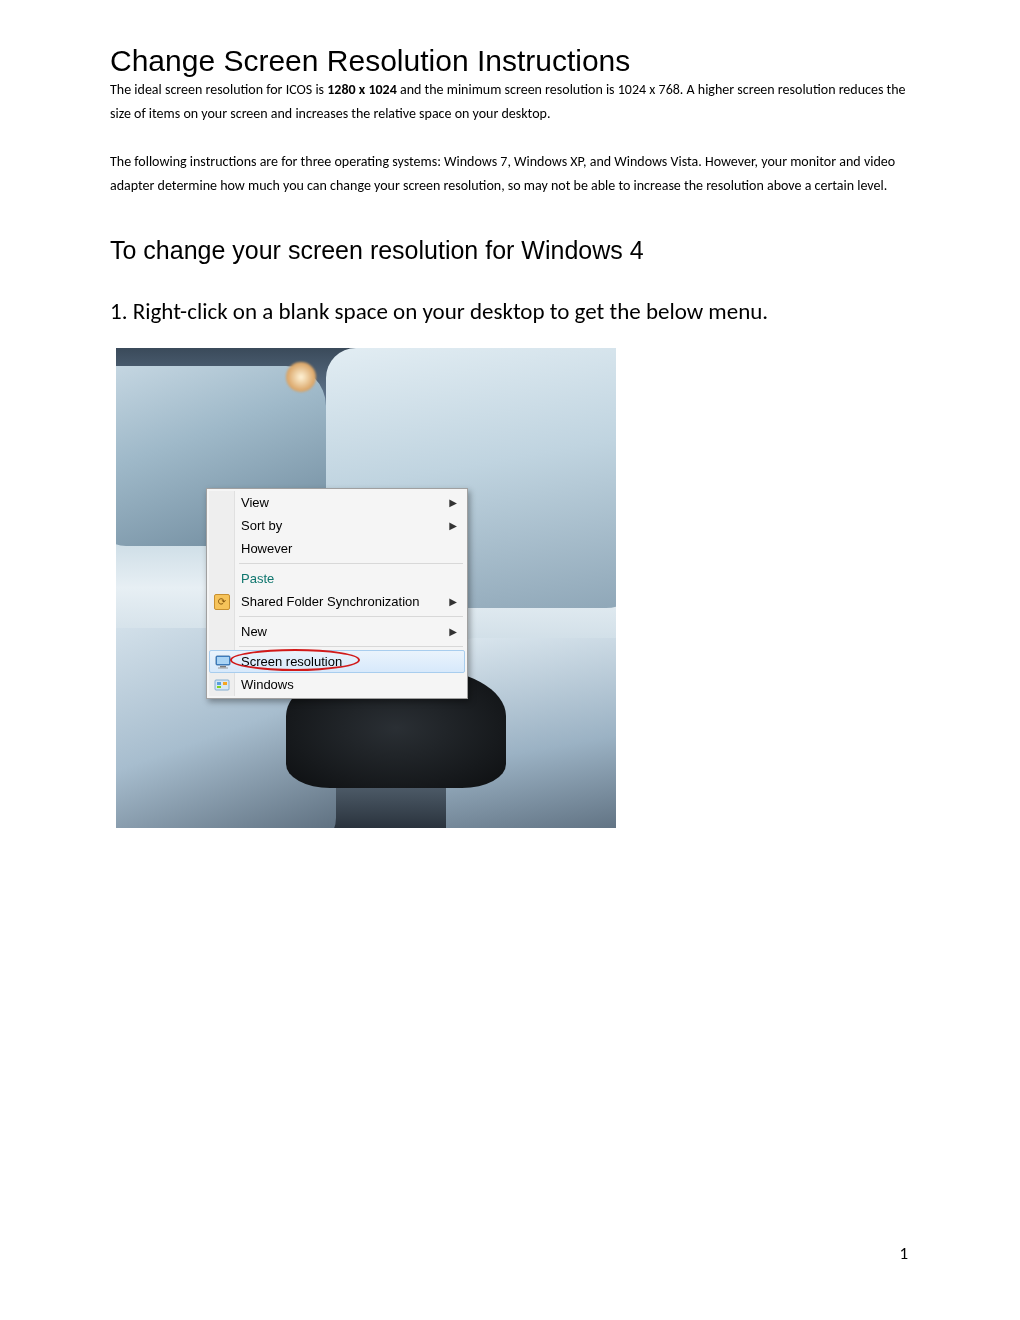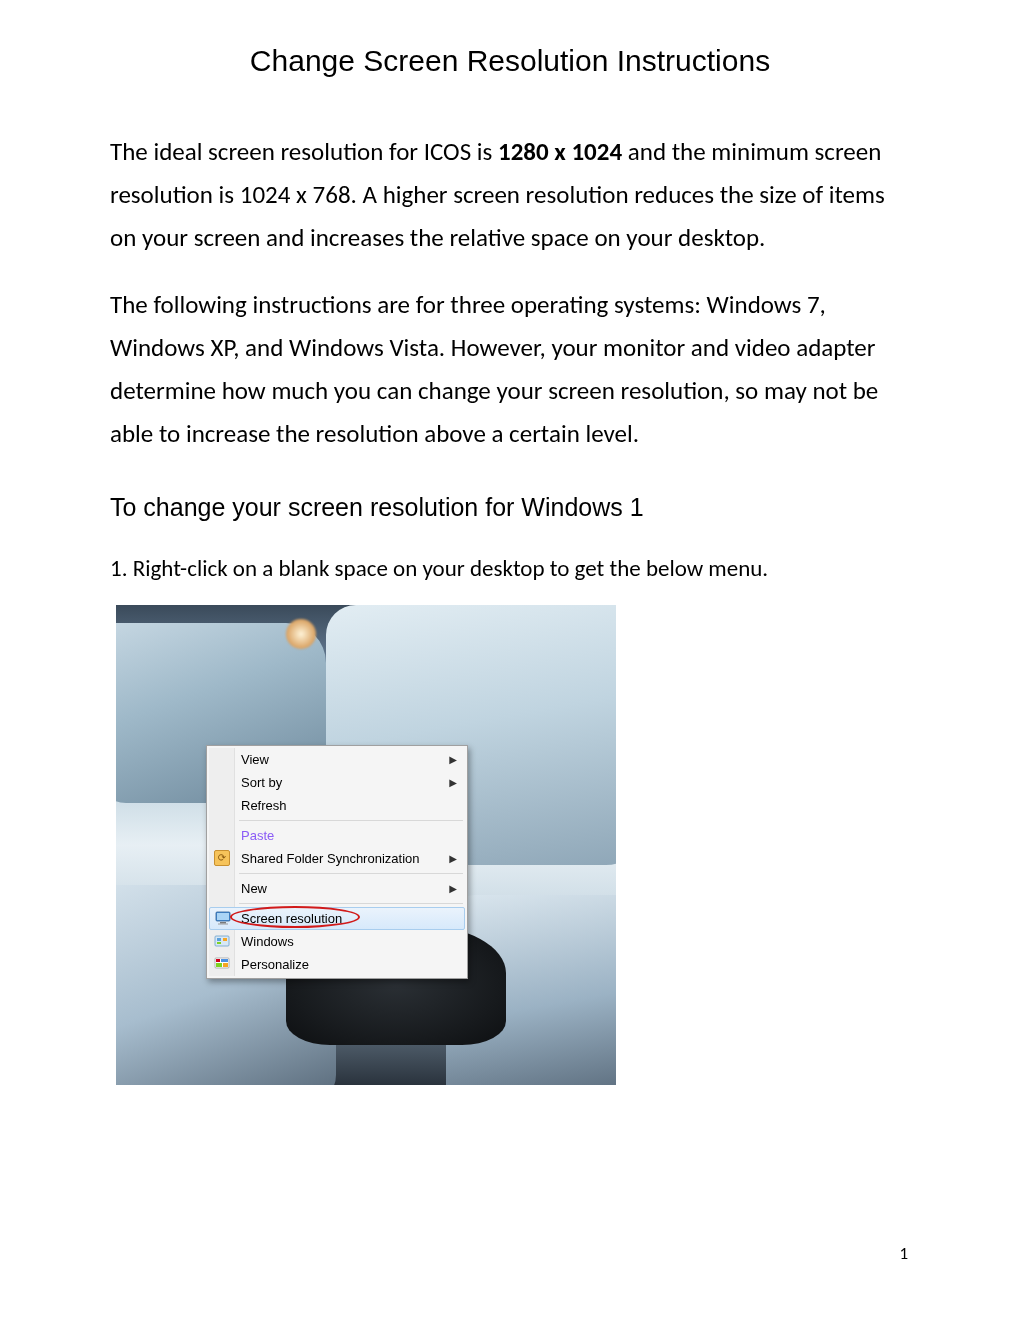--- a/index.html
+++ b/index.html
@@ -11,25 +11,23 @@
     color: #000;
     position: relative;
   }
   .page {
     padding: 44px 110px 0 110px;
   }
   .title {
     font-family: Arial, Helvetica, sans-serif;
     font-size: 30px;
     font-weight: 400;
-    text-align: center;
-    margin-bottom: 52px;
   }
   .para {
-    font-size: 25px;
+    font-size: 14px;
     line-height: 1.72;
     margin-bottom: 24px;
   }
   .bold { font-weight: 700; }
   .h2 {
     font-family: Arial, Helvetica, sans-serif;
     font-size: 25px;
     font-weight: 400;
     margin-top: 38px;
     margin-bottom: 28px;
@@ -86,21 +84,21 @@
   .ctx-item {
     position: relative;
     padding: 4px 8px 4px 32px;
     color: #000;
     cursor: default;
     display: flex;
     align-items: center;
     justify-content: space-between;
     text-align: center;
   }
-  .ctx-item.disabled { color: #8b5cf6; }
+  .ctx-item.disabled { color: #0f766e; }
   .ctx-item.hover {
     background: linear-gradient(#eaf3fc,#d7e9fb);
     border: 1px solid #a8cdee;
     padding: 3px 7px 3px 31px;
     border-radius: 2px;
   }
   .ctx-sep {
     margin: 3px 2px 3px 30px;
     border-top: 1px solid #d8d8d8;
   }
@@ -136,21 +134,21 @@
 
 <div class="page">
   <h1 class="title">Change Screen Resolution Instructions</h1>
 
   <p class="para">
     <span>The ideal screen resolution for ICOS is </span><span class="bold">1280 x 1024</span><span> and the minimum screen resolution is 1024 x 768.   A higher screen resolution reduces the size of items on your screen and increases the relative space on your desktop.</span>
   </p>
 
   <p class="para">The following instructions are for three operating systems:  Windows 7, Windows XP, and Windows Vista.  However, your monitor and video adapter determine how much you can change your screen resolution, so may not be able to increase the resolution above a certain level.</p>
 
-  <h2 class="h2">To change your screen resolution for Windows 1</h2>
+  <h2 class="h2">To change your screen resolution for Windows 4</h2>
 
   <p class="step">1.  Right-click on a blank space on your desktop to get the below menu.</p>
 
   <div class="shot-wrap">
     <div class="ice-block ice1"></div>
     <div class="ice-block ice2"></div>
     <div class="ice-block ice3"></div>
     <div class="ice-block ice4"></div>
     <div class="dark-rock"></div>
     <div class="sky-dot"></div>
@@ -160,21 +158,21 @@
 
       <div class="ctx-item">
         <span>View</span>
         <span class="sub-arrow">▶</span>
       </div>
       <div class="ctx-item">
         <span>Sort by</span>
         <span class="sub-arrow">▶</span>
       </div>
       <div class="ctx-item">
-        <span>Refresh</span>
+        <span>However</span>
       </div>
 
       <div class="ctx-sep"></div>
 
       <div class="ctx-item disabled">
         <span>Paste</span>
       </div>
       <div class="ctx-item">
         <span class="ctx-icon icon-sync"></span>
         <span>Shared Folder Synchronization</span>
@@ -206,30 +204,18 @@
         <span class="ctx-icon">
           <svg viewBox="0 0 16 16">
               <rect x="1" y="3" width="14" height="10" rx="1" fill="#d8e8f5" stroke="#6a9fc9" stroke-width="0.8"></rect>
               <rect x="3" y="5" width="4" height="3" fill="#5aa0dd"></rect>
               <rect x="9" y="5" width="4" height="3" fill="#f5a623"></rect>
               <rect x="3" y="9" width="4" height="2" fill="#7ed321"></rect>
             </svg>
         </span>
         <span>Windows</span>
       </div>
-      <div class="ctx-item">
-        <span class="ctx-icon">
-          <svg viewBox="0 0 16 16">
-              <rect x="1" y="2" width="14" height="10" rx="1" fill="#fff" stroke="#888" stroke-width="0.6"></rect>
-              <rect x="2" y="3" width="4" height="3" fill="#d0021b"></rect>
-              <rect x="7" y="3" width="7" height="3" fill="#4a90e2"></rect>
-              <rect x="2" y="7" width="6" height="4" fill="#7ed321"></rect>
-              <rect x="9" y="7" width="5" height="4" fill="#f5a623"></rect>
-            </svg>
-        </span>
-        <span>Personalize</span>
-      </div>
     </div>
   </div>
 
 </div>
 
 <div class="page-number">1</div>
 
 </body></html>

